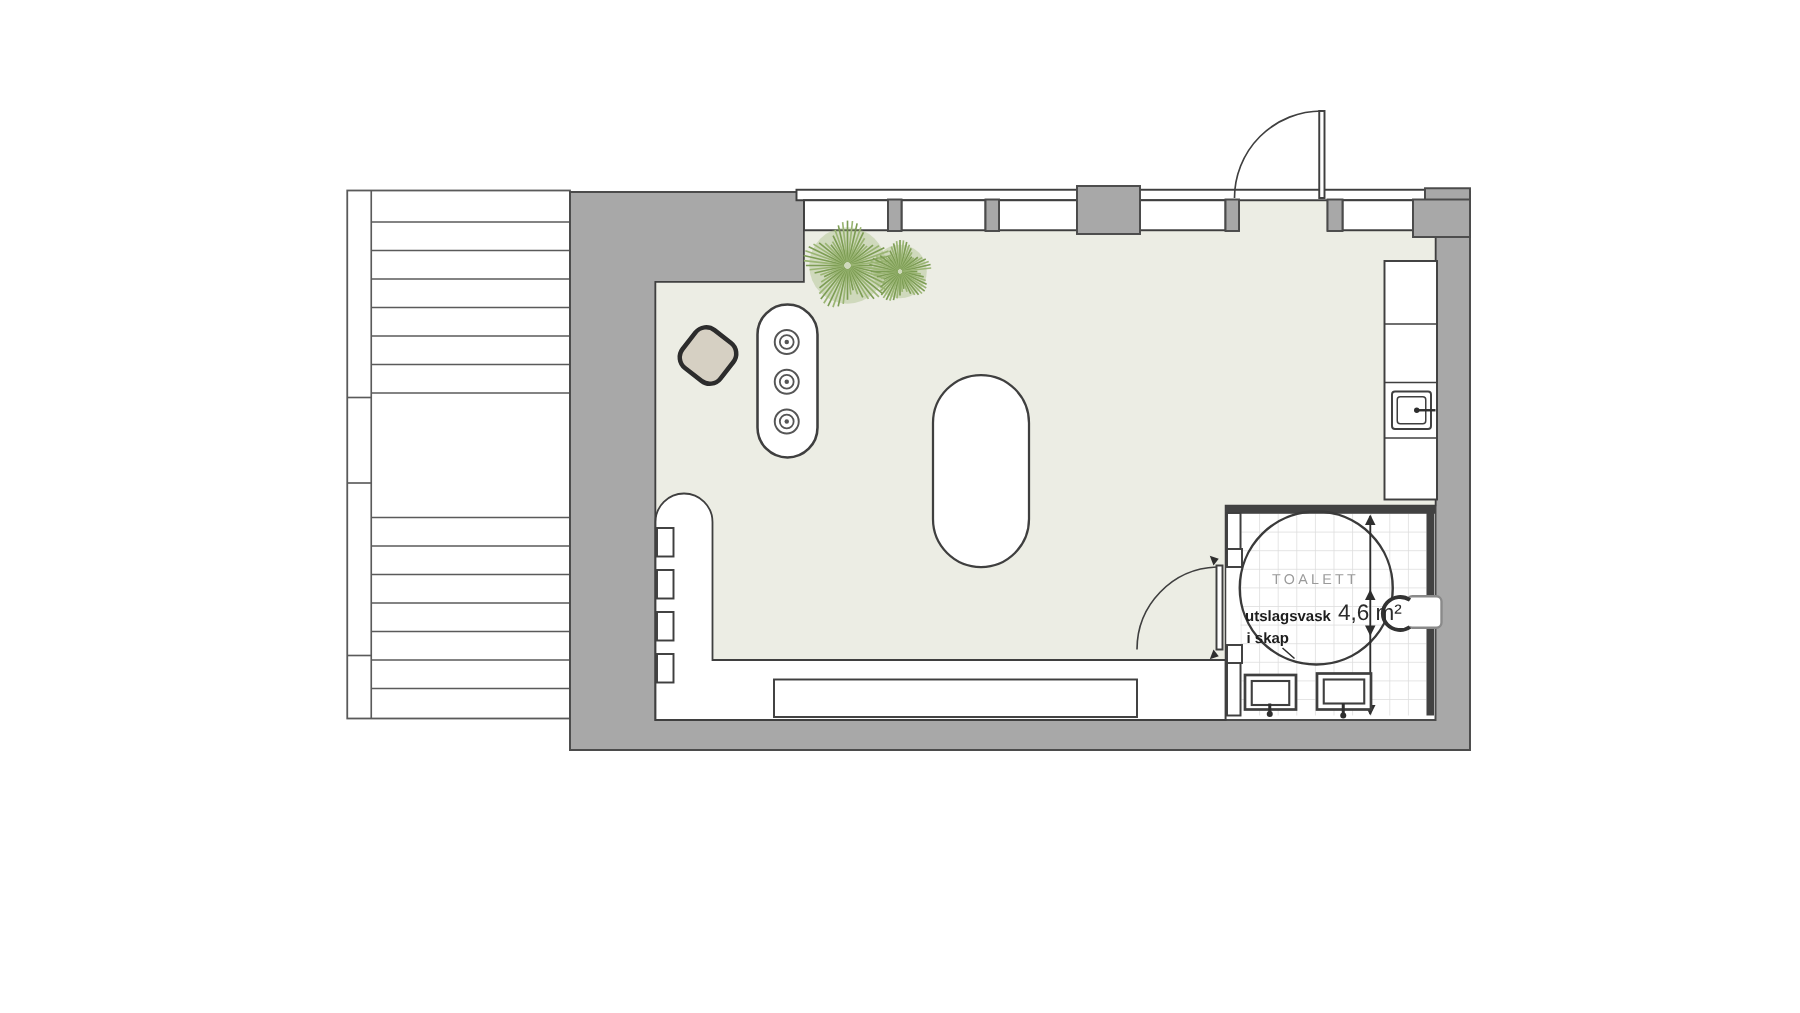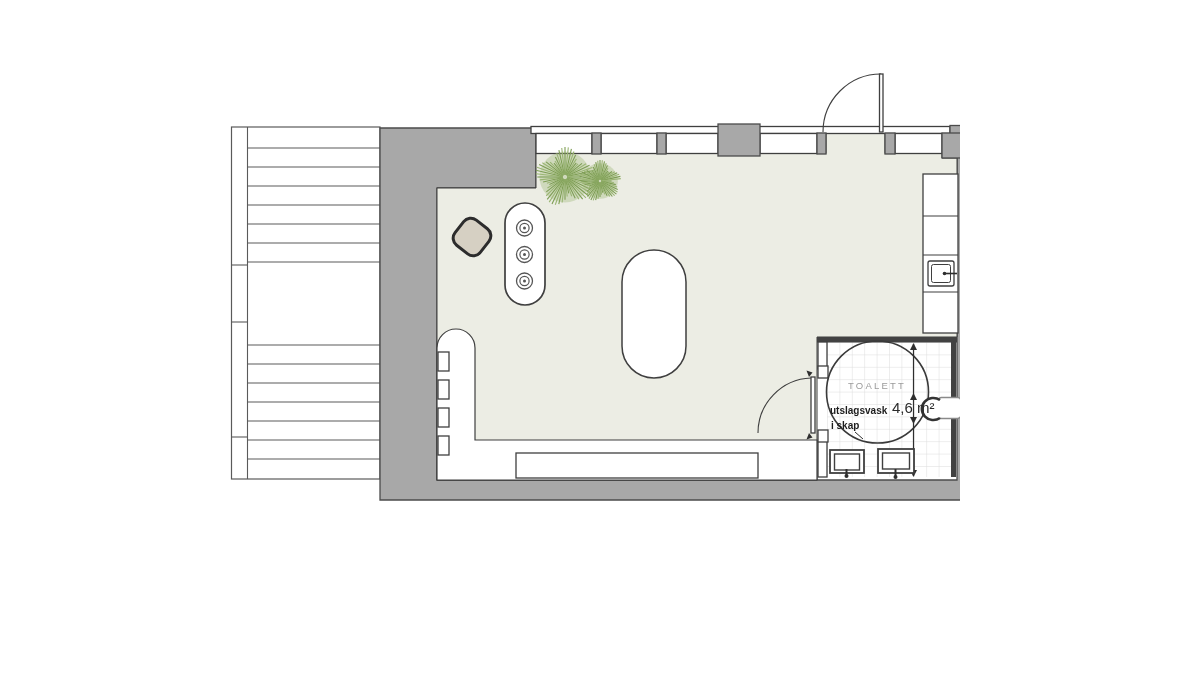--- a/index.html
+++ b/index.html
@@ -1,16 +1,16 @@
 <!DOCTYPE html>
 <html style="--wall: #a8a8a8; --wall-outline: #4b4b4b; --floor: #ecede4; --line: #3f3f3f; --tile-line: #dcdcdc; --plant-dark: #7d9d54; --plant-light: #9ab573; --stool: #d6d0c3; --label-gray: #9a9a9a;"><head>
 <meta charset="utf-8">
 <style>
   html,body{margin:0;padding:0;background:#ffffff;}
-  .stage{width:960px;height:675px;position:relative;background:#fff;overflow:hidden;
+  .stage{width:1200px;height:675px;position:relative;background:#fff;overflow:hidden;
          font-family:"Liberation Sans", sans-serif;}
   svg{display:block;}
   .wall{fill:var(--wall);stroke:var(--wall-outline);stroke-width:1.3;}
   .floor{fill:var(--floor);stroke:var(--line);stroke-width:1;}
   .white-zone{fill:#ffffff;stroke:var(--line);stroke-width:1.2;}
   .fixture{fill:#ffffff;stroke:var(--line);stroke-width:1.3;}
   .thinline{stroke:var(--line);stroke-width:1.1;fill:none;}
   .stair{fill:#ffffff;stroke:#5a5a5a;stroke-width:1.2;}
   .stairline{stroke:#5a5a5a;stroke-width:1.1;}
   .darkwall{fill:#424242;stroke:none;}

